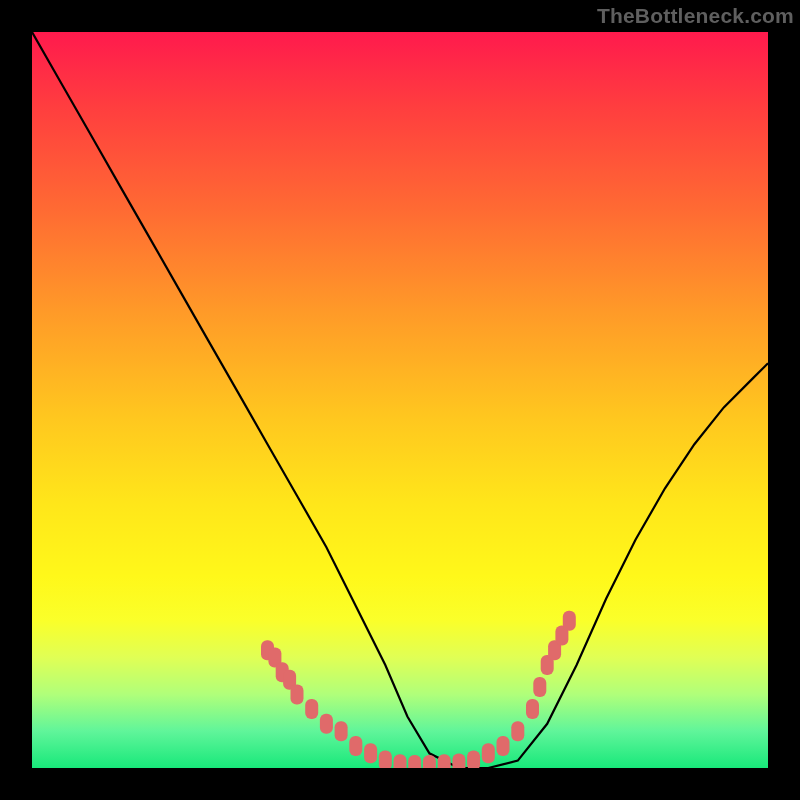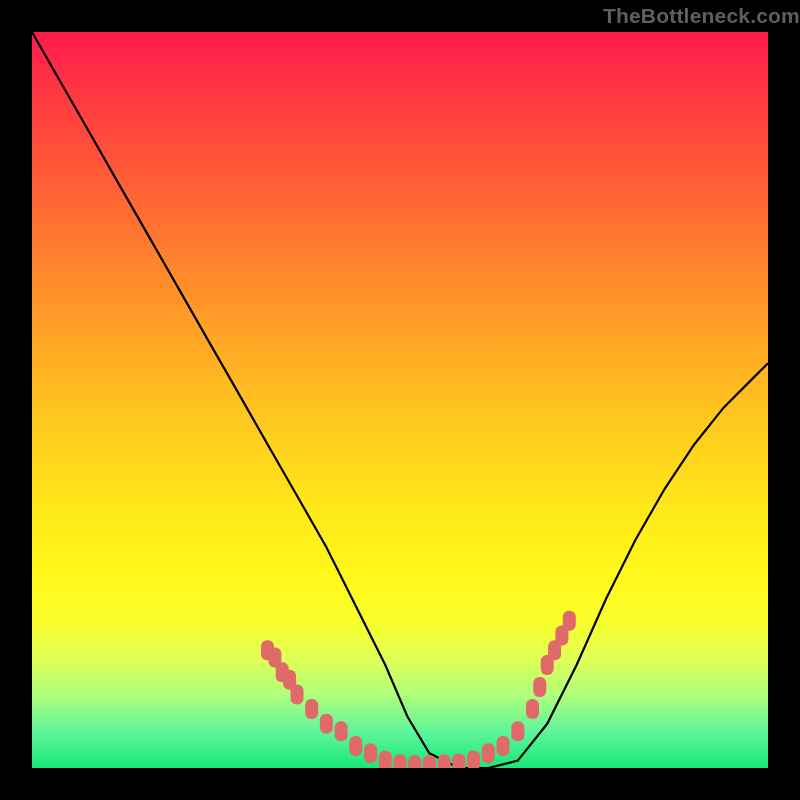--- a/index.html
+++ b/index.html
@@ -28,21 +28,21 @@
       #faff2a 80%,
       #e0ff55 85%,
       #b0ff7a 90%,
       #60f59a 95%,
       #18e87a 100%
     );
   }
   .watermark {
     position: absolute;
     top: 4px;
-    right: 0;
+    right: 6px;
     color: #5f5f5f;
     font-size: 21px;
     font-weight: 600;
     letter-spacing: 0.2px;
     user-select: none;
   }
   svg.curve {
     position: absolute;
     left: 0;
     top: 0;

